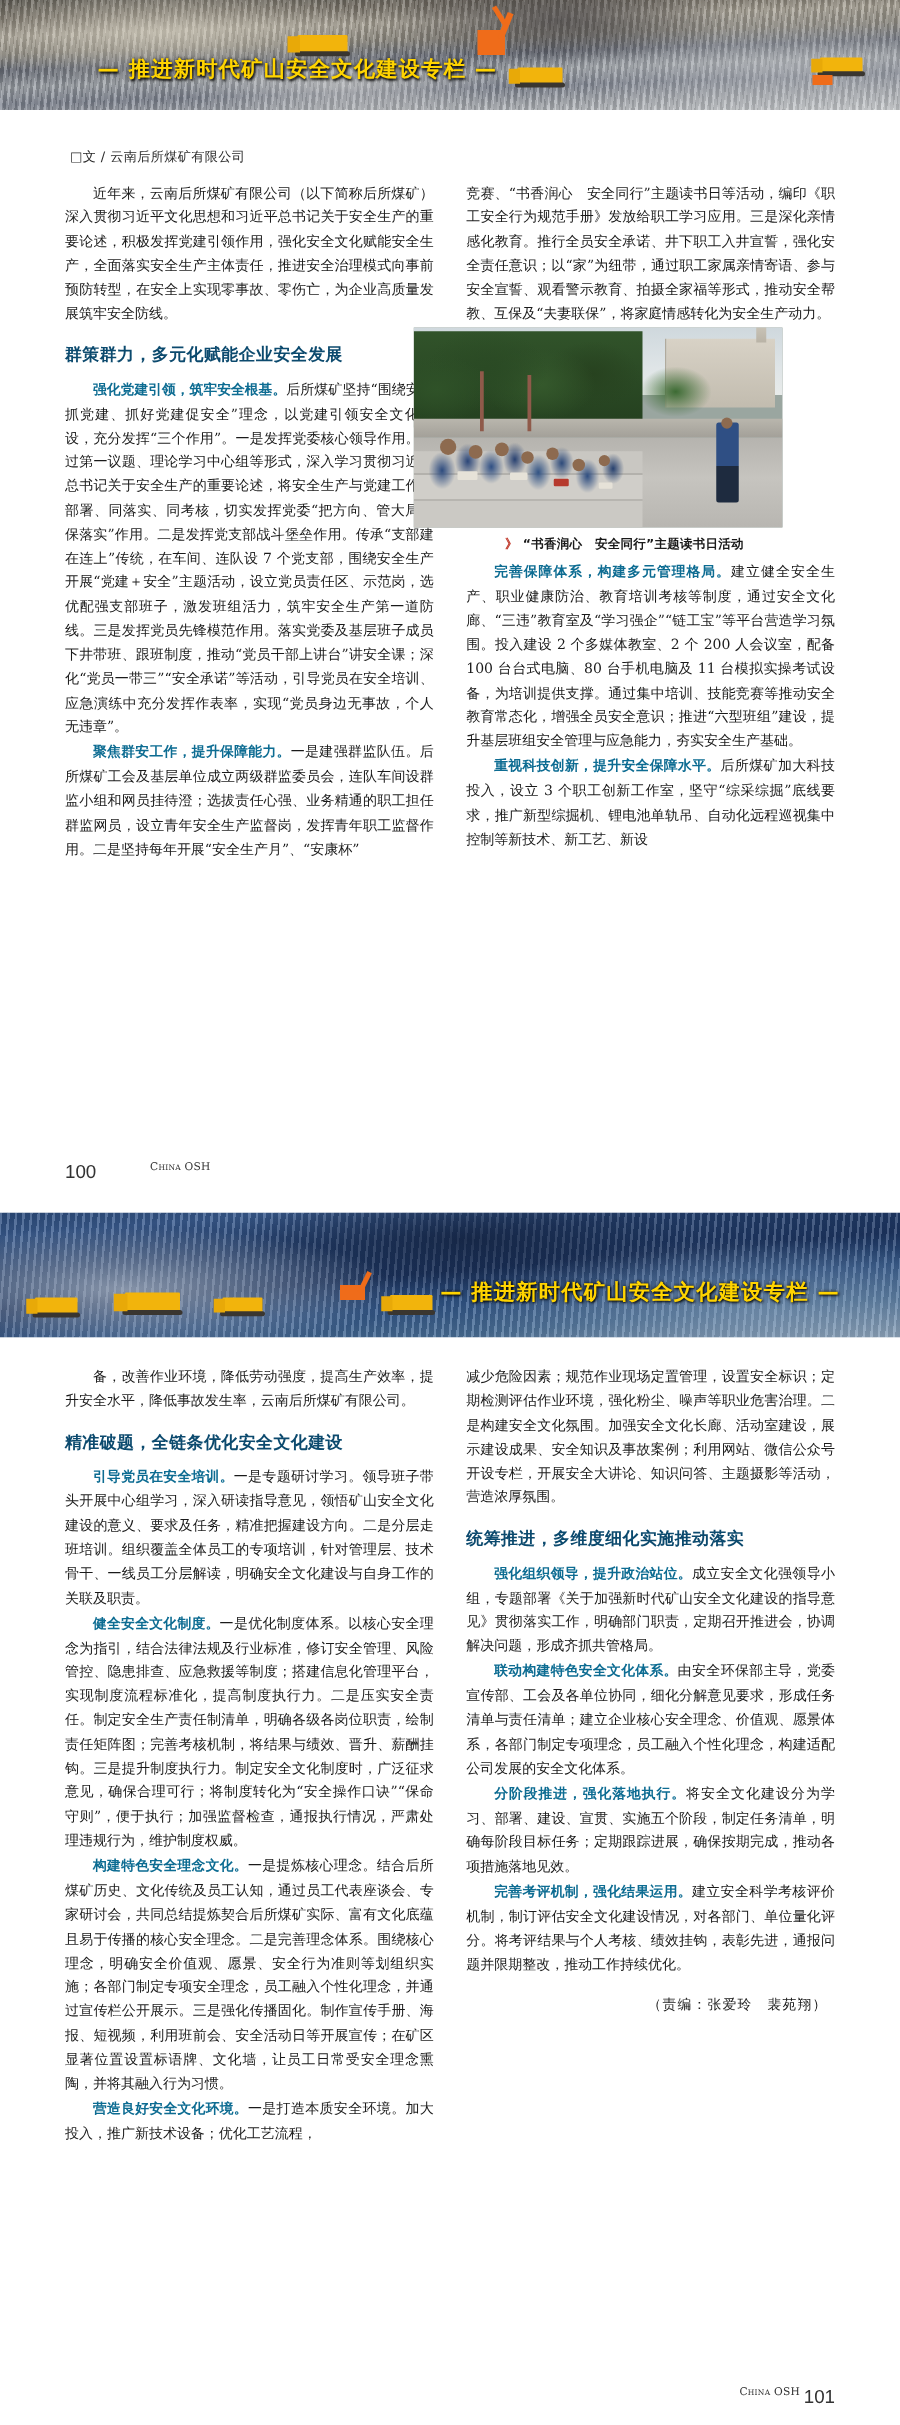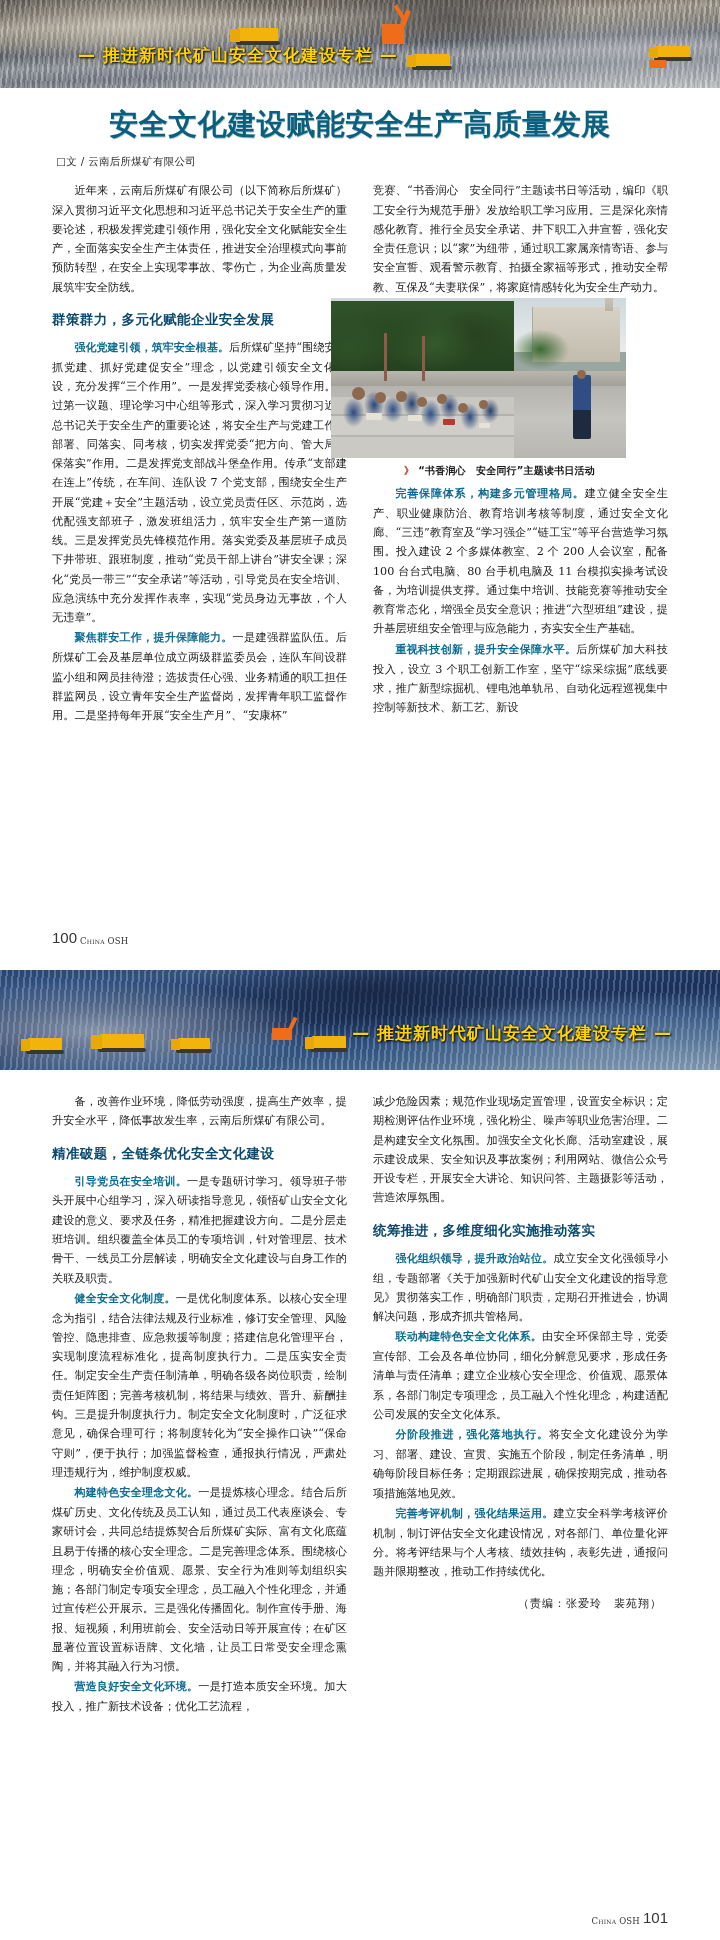--- a/index.html
+++ b/index.html
@@ -276,37 +276,38 @@
     letter-spacing: 0.2px;
     white-space: nowrap;
   }
   .caption-arrows { color: #c0392b; margin-right: 4px; font-weight: 700; }
 
   
   .folio {
     position: absolute;
     bottom: 14px;
     display: flex;
-    align-items: flex-end;
+    align-items: flex-start;
     gap: 3px;
   }
   .folio-left  { left: 52px; }
   .folio-right { right: 52px; }
   .folio-num {
     font-size: 15px;
     color: #333;
     font-family: "Liberation Sans", sans-serif;
     font-weight: 400;
   }
   .folio-lbl {
     font-size: 8.5px;
     color: #333;
     font-family: "DejaVu Serif", "Liberation Serif", serif;
     font-variant: small-caps;
     letter-spacing: 0.2px;
+    margin-left: 40px;
   }
 
   
   .p2-cols {
     position: relative;
     margin: 22px 52px 0 52px;
     height: 790px;
   }
   .credit {
     text-align: right;
@@ -338,21 +339,20 @@
     <div class="excavator" style="left:382px; top:24px; width:22px; height:20px;">
       <div class="excavator-arm" style="left:16px; top:-16px; width:5px; height:22px; transform:rotate(22deg);"></div>
       <div class="excavator-arm" style="left:20px; top:-20px; width:4px; height:16px; transform:rotate(-32deg);"></div>
     </div>
     <div class="excavator" style="left:650px; top:60px; width:16px; height:8px;"></div>
 
     <div class="banner-title banner-1-title">— 推进新时代矿山安全文化建设专栏 —</div>
   </div>
 
   <div class="p1-head">
-    <div class="article-title">安全文化建设赋能安全生产高质量发展</div>
     <div class="byline">□文 / 云南后所煤矿有限公司</div>
   </div>
 
   <div class="cols">
 
     <div class="col-left">
       <p class="body">
         <span>近年来，云南后所煤矿有限公司（以下简称后所煤矿）深入贯彻习近平文化思想和习近平总书记关于安全生产的重要论述，积极发挥党建引领作用，强化安全文化赋能安全生产，全面落实安全生产主体责任，推进安全治理模式向事前预防转型，在安全上实现零事故、零伤亡，为企业高质量发展筑牢安全防线。</span>
       </p>
 

